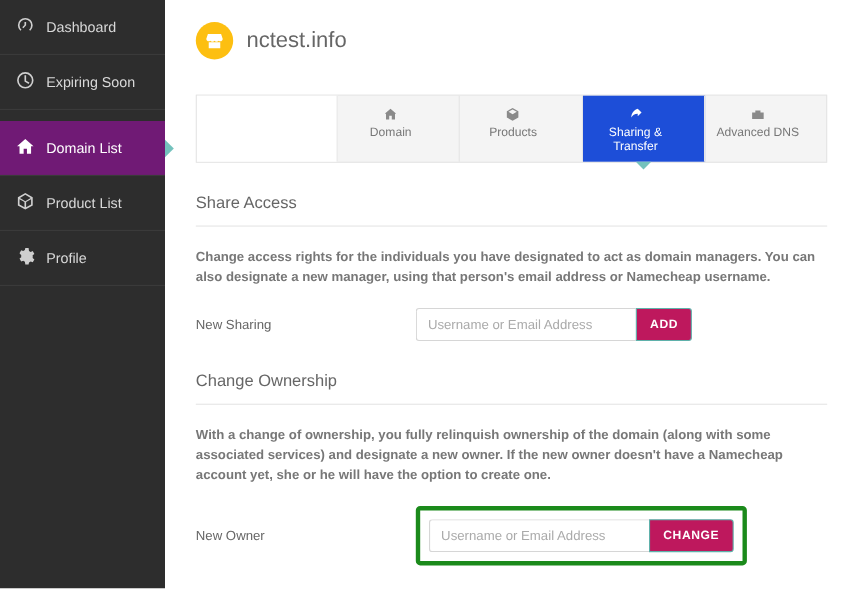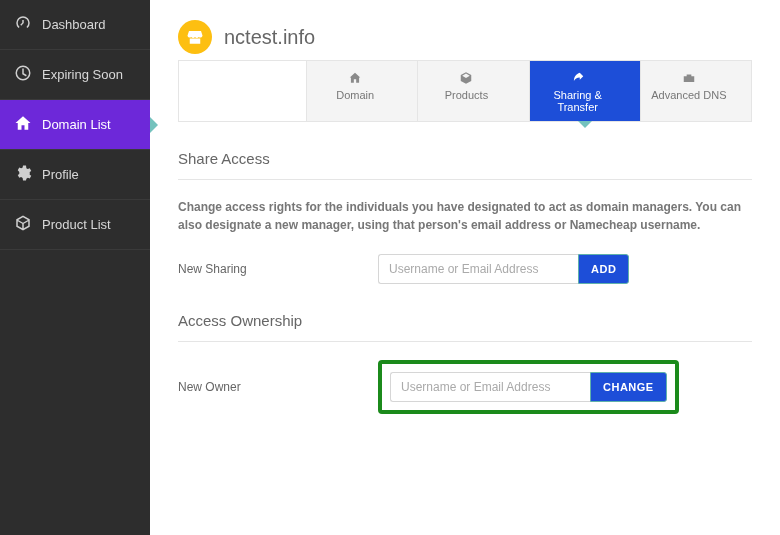--- a/index.html
+++ b/index.html
@@ -29,22 +29,23 @@
     gap: 10px;
     padding: 14px 14px;
     border-bottom: 1px solid #3a3a3a;
     font-size: 13px;
     color: #d8d8d8;
     cursor: pointer;
     position: relative;
   }
   .side-item svg { width: 18px; height: 18px; fill: #cfcfcf; }
   .side-item.active {
-    background: #6d28d9;
+    background: #701a75;
     color: #fff;
+    margin-top: 10px;
   }
   .side-item.active svg { fill: #fff; }
   .side-item.active::after {
     content: "";
     position: absolute;
     right: -8px;
     top: 50%;
     transform: translateY(-50%);
     border-top: 8px solid transparent;
     border-bottom: 8px solid transparent;
@@ -54,21 +55,21 @@
   
   .main {
     flex: 1;
     padding: 20px 28px 10px 28px;
     overflow: hidden;
   }
   .domain-header {
     display: flex;
     align-items: center;
     gap: 12px;
-    margin-bottom: 6px;
+    margin-bottom: 32px;
   }
   .domain-icon {
     width: 34px; height: 34px; border-radius: 50%;
     background: #fdbf11;
     display: flex; align-items: center; justify-content: center;
   }
   .domain-icon svg { width: 18px; height: 18px; fill: #fff; }
   .domain-title { font-size: 20px; color: #666; font-weight: 500; }
 
   
@@ -142,21 +143,21 @@
     padding: 7px 10px;
     font-size: 12px;
     border: 1px solid #d6d6d6;
     border-right: none;
     border-radius: 3px 0 0 3px;
     color: #555;
     outline: none;
   }
   .input-group input::placeholder { color: #aaa; }
   .input-group button {
-    background: #1d4ed8;
+    background: #be185d;
     color: #fff;
     border: 1px solid #5fb1ab;
     font-size: 11px;
     font-weight: 600;
     letter-spacing: 0.5px;
     padding: 0 12px;
     border-radius: 0 3px 3px 0;
     cursor: pointer;
   }
 
@@ -193,32 +194,32 @@
       <span>
         <svg viewBox="0 0 24 24">
             <path d="M12 3l10 9h-3v9h-5v-6H10v6H5v-9H2z"></path>
           </svg>
       </span>
       <span>Domain List</span>
     </div>
     <div class="side-item">
       <span>
         <svg viewBox="0 0 24 24">
+            <path d="M12 2l9 5v10l-9 5-9-5V7zm0 2.2L5.5 8 12 11.8 18.5 8zM5 9.6v6.2l6 3.3v-6.2zm14 0l-6 3.3v6.2l6-3.3z"></path>
+          </svg>
+      </span>
+      <span>Product List</span>
+    </div>
+    <div class="side-item">
+      <span>
+        <svg viewBox="0 0 24 24">
             <path d="M12 8a4 4 0 104 4 4 4 0 00-4-4zm9 4a7.5 7.5 0 00-.1-1.2l2.1-1.6-2-3.5-2.5 1a7.3 7.3 0 00-2-1.2L16 2h-4l-.5 2.5a7.3 7.3 0 00-2 1.2l-2.5-1-2 3.5L7.1 10.8A7.5 7.5 0 007 12a7.5 7.5 0 00.1 1.2L5 14.8l2 3.5 2.5-1a7.3 7.3 0 002 1.2L12 22h4l.5-2.5a7.3 7.3 0 002-1.2l2.5 1 2-3.5-2.1-1.6A7.5 7.5 0 0021 12z"></path>
           </svg>
       </span>
       <span>Profile</span>
-    </div>
-    <div class="side-item">
-      <span>
-        <svg viewBox="0 0 24 24">
-            <path d="M12 2l9 5v10l-9 5-9-5V7zm0 2.2L5.5 8 12 11.8 18.5 8zM5 9.6v6.2l6 3.3v-6.2zm14 0l-6 3.3v6.2l6-3.3z"></path>
-          </svg>
-      </span>
-      <span>Product List</span>
     </div>
   </nav>
 
   <main class="main">
 
     <div class="domain-header">
       <div class="domain-icon">
         <svg viewBox="0 0 24 24">
             <path d="M4 4h16l2 6a3 3 0 01-5 2 3 3 0 01-5 0 3 3 0 01-5 0 3 3 0 01-5-2zM5 14h14v7H5z"></path>
           </svg>
@@ -260,21 +261,22 @@
       <div class="field-row">
         <div class="field-label">New Sharing</div>
         <div class="input-group">
           <input type="text" placeholder="Username or Email Address" style="">
           <button>ADD</button>
         </div>
       </div>
     </section>
 
     <section class="section">
-      <h2>Access Ownership</h2>
+      <h2>Change Ownership</h2>
+      <p class="desc">With a change of ownership, you fully relinquish ownership of the domain (along with some associated services) and designate a new owner. If the new owner doesn't have a Namecheap account yet, she or he will have the option to create one.</p>
       <div class="field-row">
         <div class="field-label">New Owner</div>
         <div class="highlight-box">
           <div class="input-group">
             <input type="text" placeholder="Username or Email Address" style="">
             <button>CHANGE</button>
           </div>
         </div>
       </div>
     </section>

